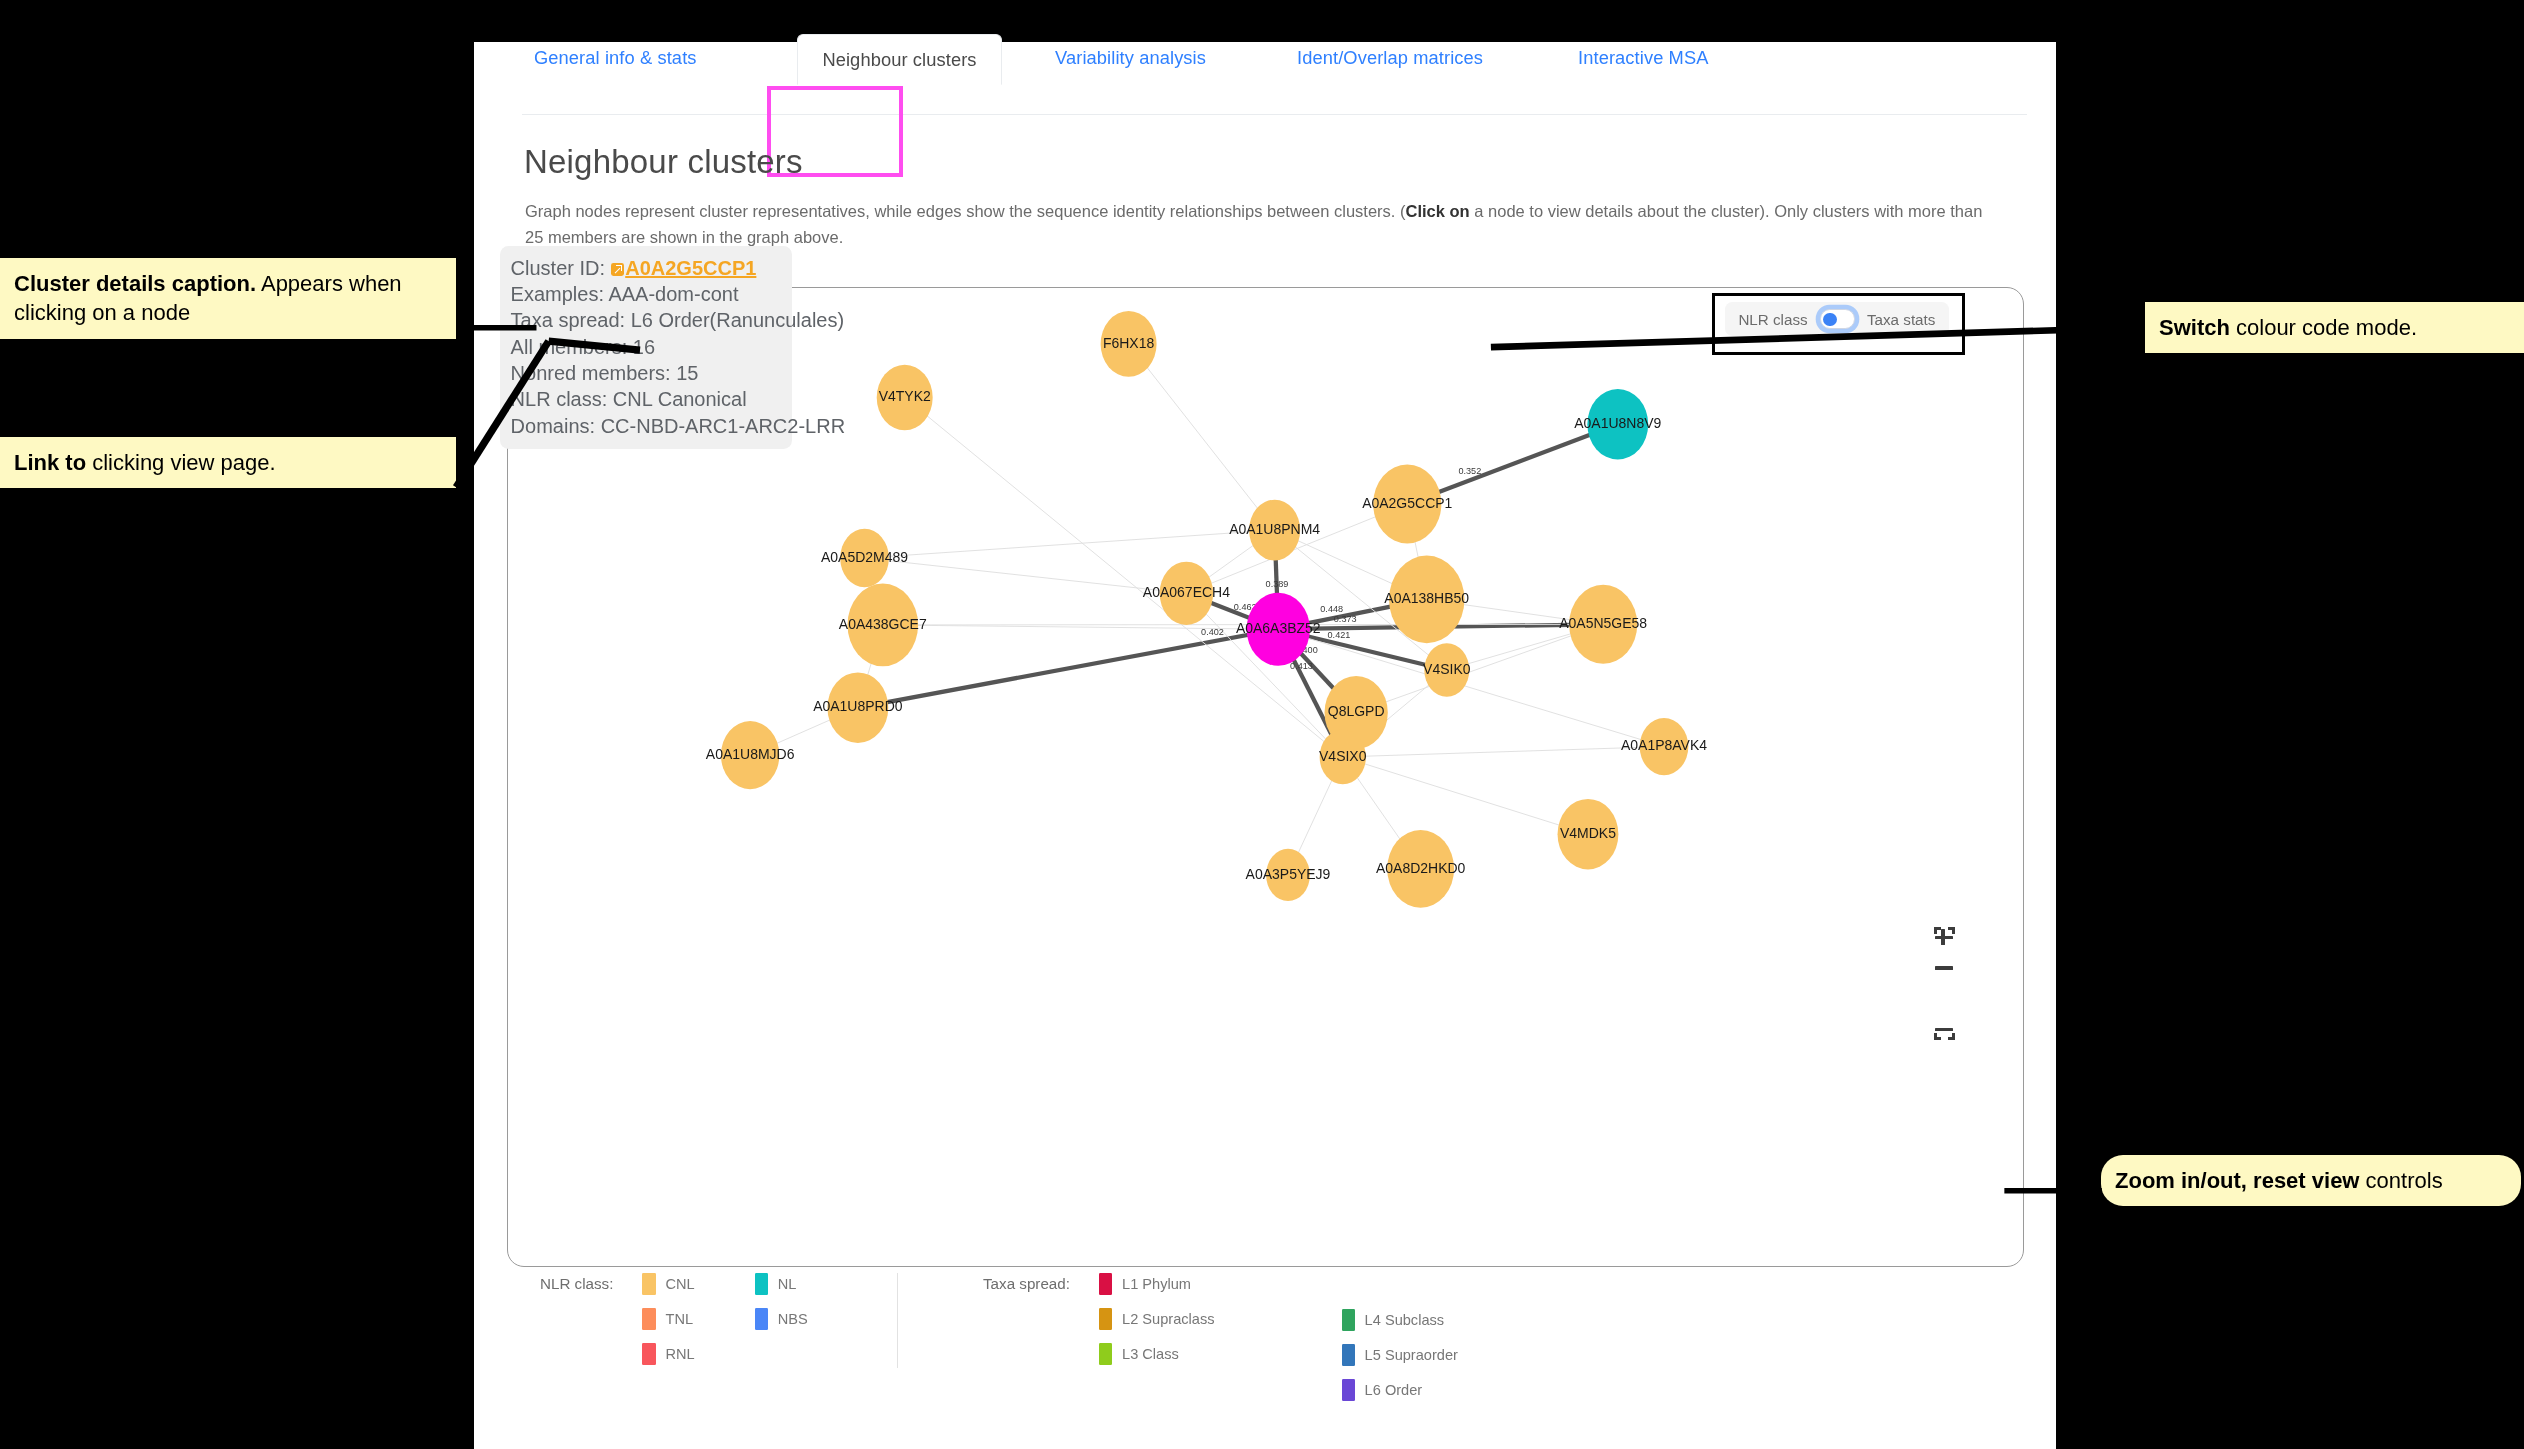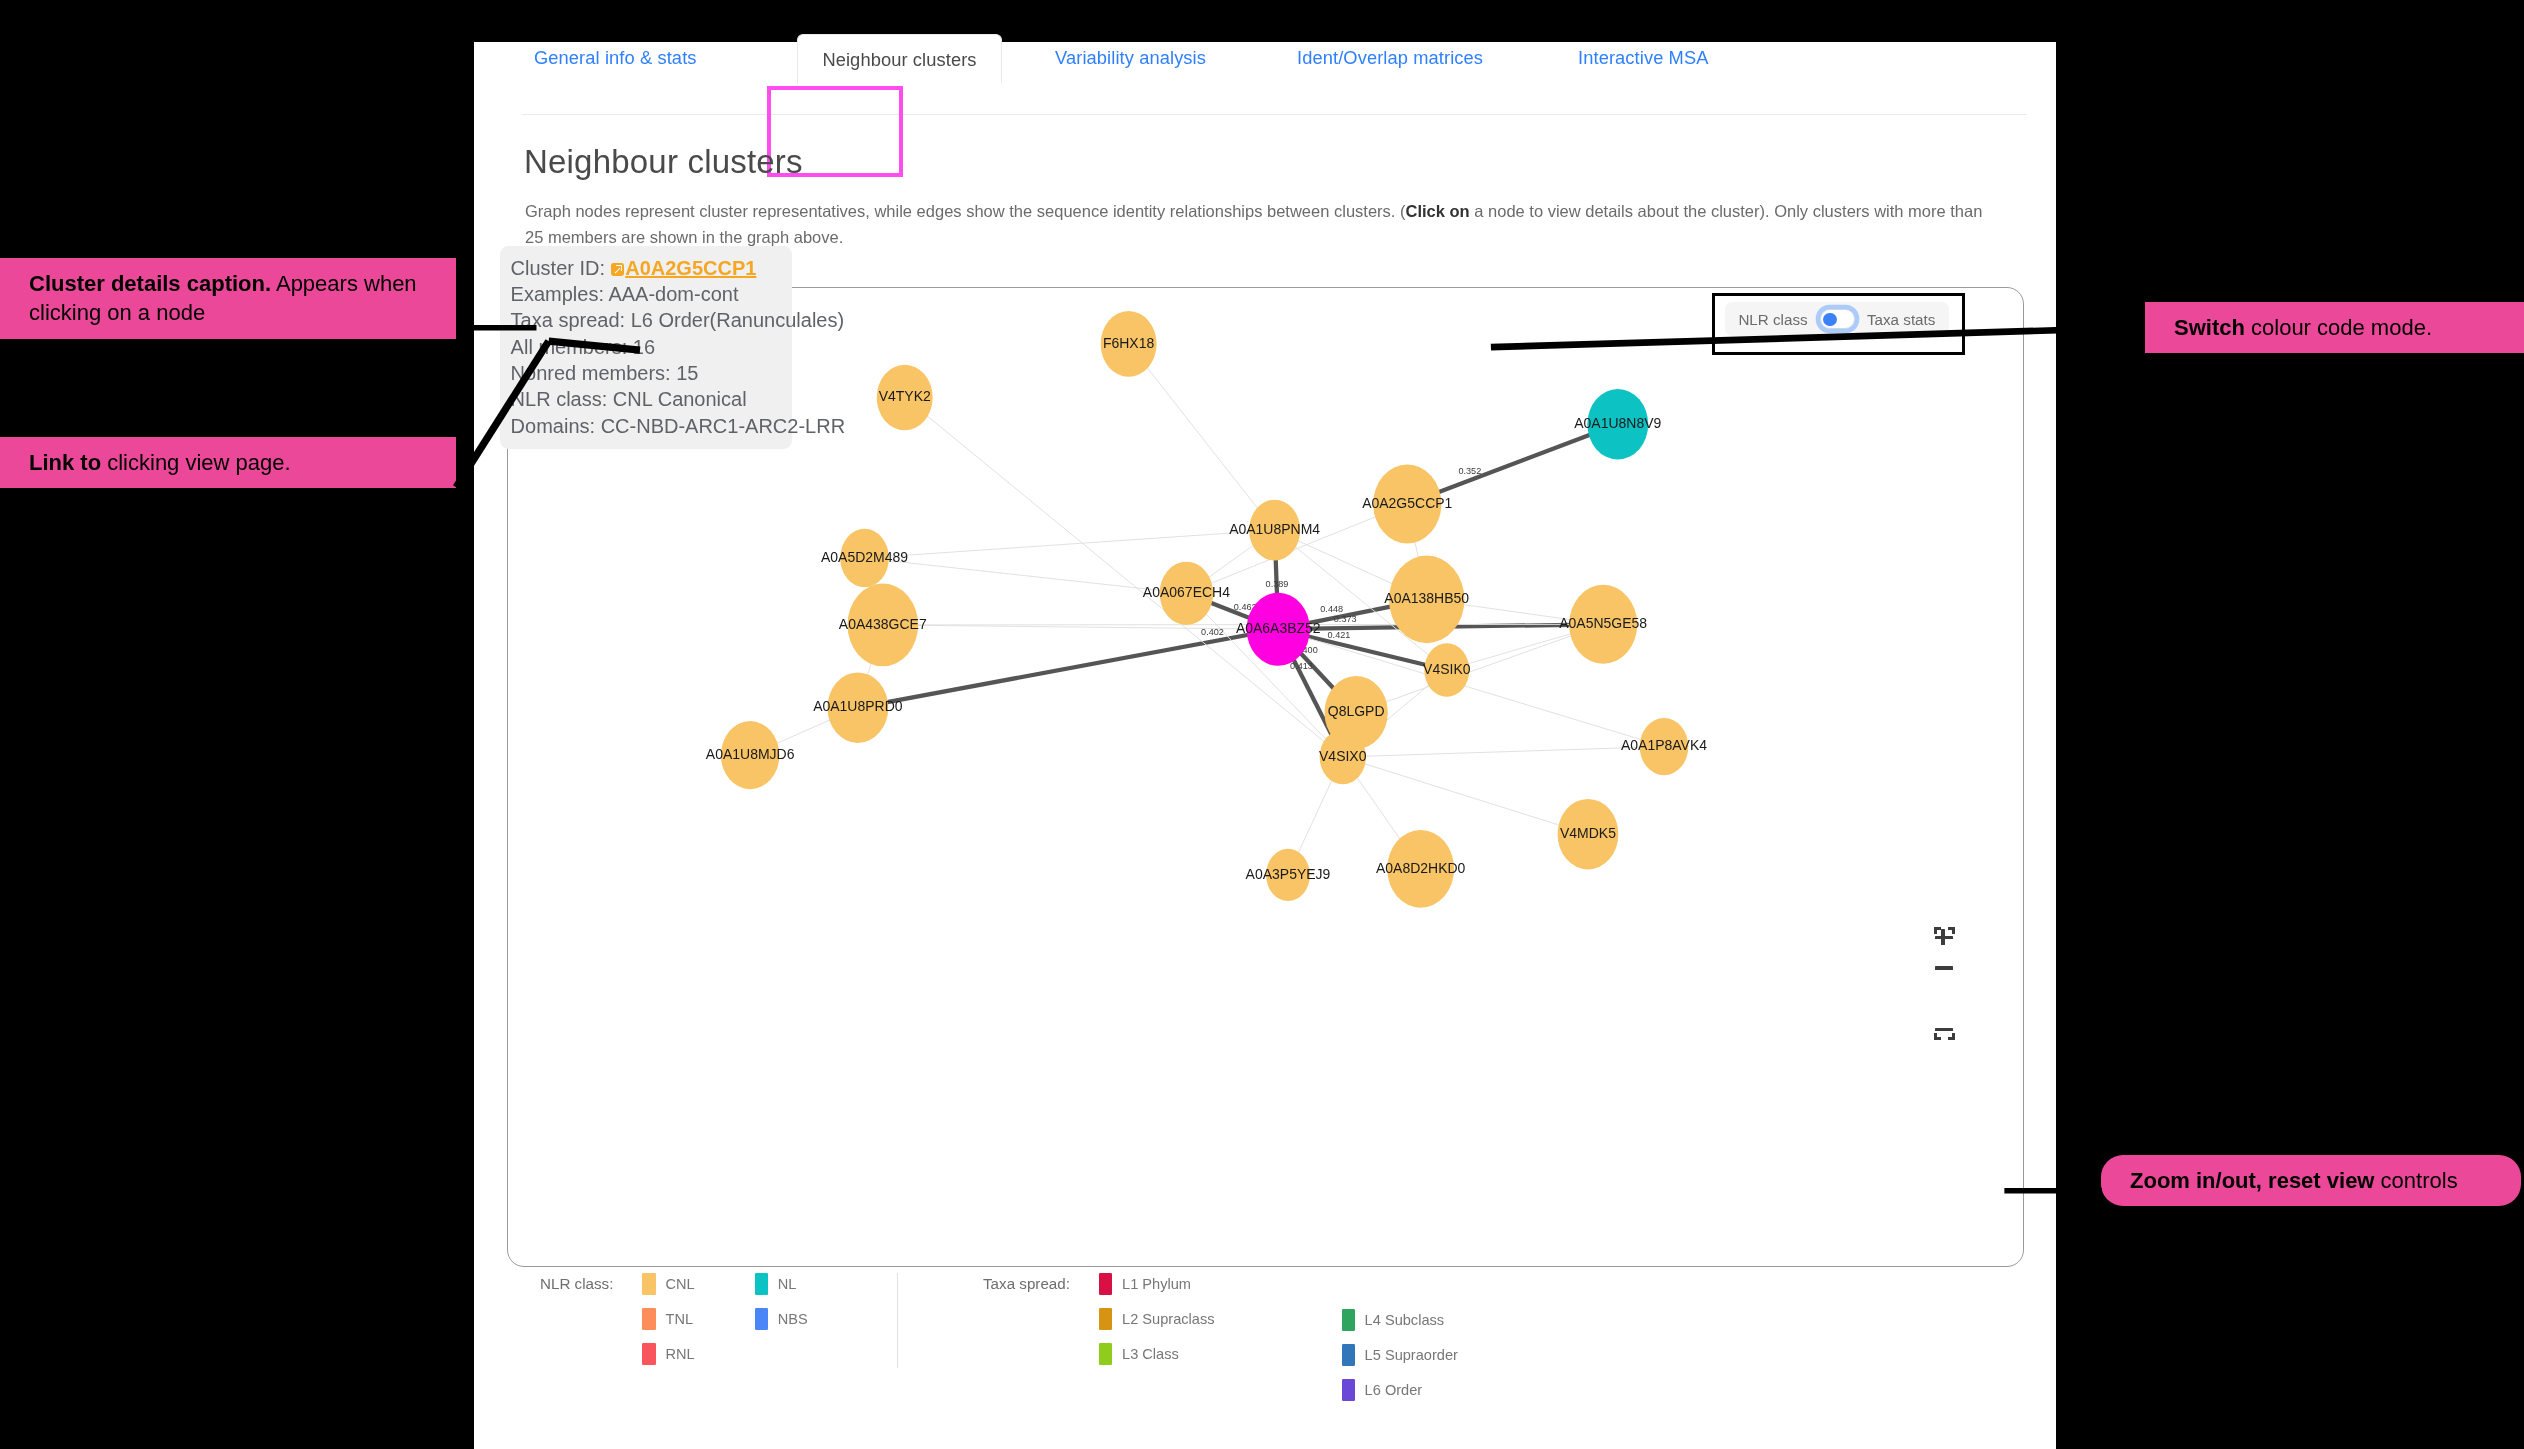--- a/index.html
+++ b/index.html
@@ -166,22 +166,22 @@
   .legend-col { display:flex; flex-direction:column; gap:12.8px; }
   .legend-item { display:flex; align-items:center; gap:9.7px; }
   .swatch { width:13.4px; height:22px; border-radius:1.2px; flex:none; }
   .legend-label { font-size:14.6px; color:#777; white-space:nowrap; }
   #legend-divider {
     width:1.2px; background:#e2e2e2; height:95px; margin:0 0 0 0;
   }
 
   
   .callout {
-    position:absolute; background:#ec4899; color:#000;
-    padding:11px 29px; font-size:22px; line-height:1.34;
+    position:absolute; background:#fef9c3; color:#000;
+    padding:11px 14px; font-size:22px; line-height:1.34;
     z-index:20;
   }
   .callout b { font-weight:700; }
   #callout-details { left:0; top:258px; width:456px; }
   #callout-link    { left:0; top:437px; width:456px; }
   #callout-switch  { left:2101px; top:302px; width:420px;margin-left:44px; }
   #callout-zoom    { left:2101px; top:1155px; width:420px;border-radius:22px; }
 </style>
 </head>
 <body>

